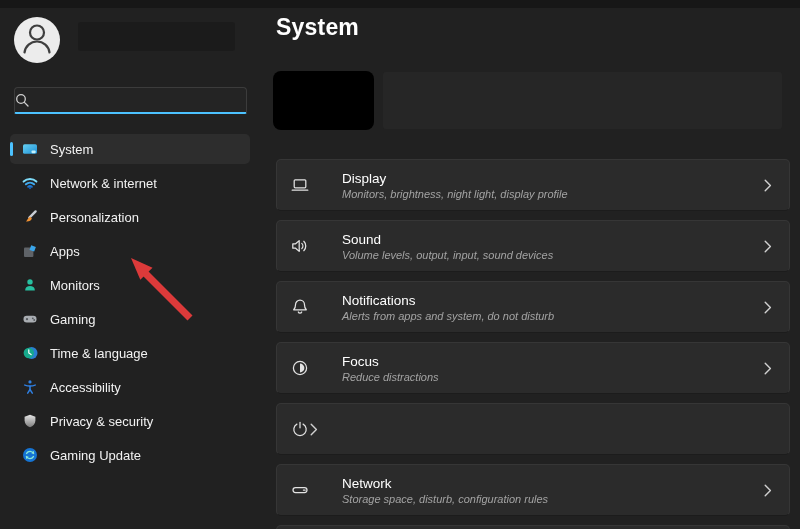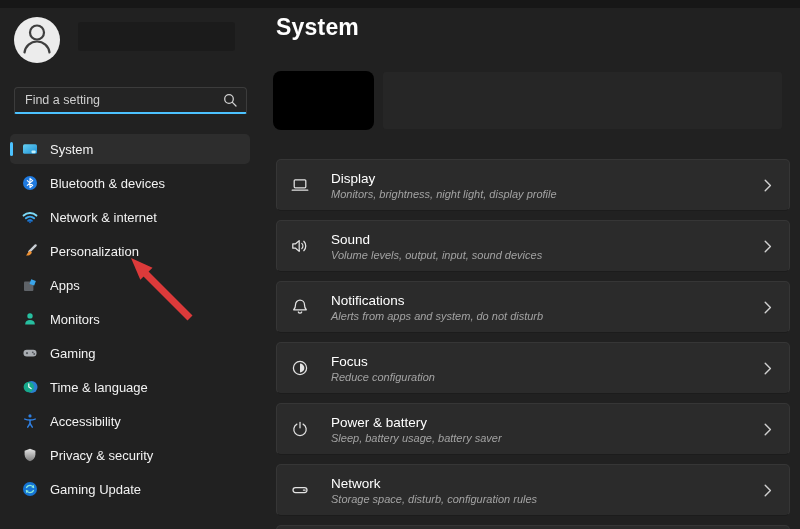--- a/index.html
+++ b/index.html
@@ -58,21 +58,21 @@
   .cards{
     position:absolute;left:276px;top:159px;width:514px;
     display:flex;flex-direction:column;gap:9px;
   }
   .card{
     height:52px;box-sizing:border-box;background:#2b2b2b;border-radius:5px;
     border:1px solid rgba(255,255,255,0.055);border-bottom-color:rgba(0,0,0,0.35);
     display:flex;align-items:center;cursor:default;
   }
   .card-ico{width:20px;height:20px;margin-left:13px;flex:0 0 20px;display:flex;}
-  .card-text{margin-left:21px;flex:1;min-width:0;}
+  .card-text{margin-left:32px;flex:1;min-width:0;}
   .card-title{font-size:13.5px;color:#ffffff;line-height:17px;}
   .card-sub{font-size:11px;color:#a3a3a3;line-height:14px;font-style:italic;}
   .card-chevron{margin-right:17px;display:flex;}
   .card.partial{height:52px;}
   
   .arrow-overlay{position:absolute;left:118px;top:248px;pointer-events:none;}
 </style>
 </head>
 <body>
 
@@ -84,21 +84,20 @@
     <span>
       <svg width="46" height="46" viewBox="0 0 46 46" fill="none">
         <circle cx="23" cy="17.5" r="7" stroke="#3f3f3f" stroke-width="2.2"></circle>
         <path d="M10.5 37.5a12.6 12.6 0 0 1 25 0" stroke="#3f3f3f" stroke-width="2.2" stroke-linecap="round"></path>
       </svg>
     </span>
   </div>
   <div class="redacted-name"></div>
 
   <div class="searchbox">
-    <input type="text" placeholder="Find a setting" style="">
     <span class="search-ico">
       <svg width="14" height="14" viewBox="0 0 14 14" fill="none">
         <circle cx="6" cy="6" r="4.3" stroke="#cfcfcf" stroke-width="1.3"></circle>
         <path d="M9.4 9.4L13 13" stroke="#cfcfcf" stroke-width="1.3" stroke-linecap="round"></path>
       </svg>
     </span>
   </div>
 
   <div class="nav">
 
@@ -112,29 +111,20 @@
                 <stop offset="1" stop-color="#1f90d6"></stop>
           </linearGradient>
             </defs>
           <rect x="1" y="3.2" width="14" height="9.6" rx="1.6" fill="url(#gsys)"></rect>
           <rect x="9.6" y="9.6" width="4" height="2.6" rx="0.7" fill="#c3f1fd"></rect>
         </svg>
       </span>
       <span class="nav-label">System</span>
     </div>
 
-    <div class="nav-item">
-      <span class="nav-ico">
-        <svg viewBox="0 0 16 16" width="16" height="16">
-          <circle cx="8" cy="8" r="7" fill="#1f7ae0"></circle>
-          <path d="M8 3.4v9.2 M8 3.4l2.7 2.3-5.4 4.6 M8 12.6l2.7-2.3-5.4-4.6" stroke="#ffffff" stroke-width="1.1" fill="none" stroke-linejoin="round" stroke-linecap="round"></path>
-        </svg>
-      </span>
-      <span class="nav-label">Bluetooth &amp; devices</span>
-    </div>
 
     <div class="nav-item">
       <span class="nav-ico">
         <svg viewBox="0 0 16 16" width="16" height="16" fill="none">
           <path d="M1.6 6.6a9.4 9.4 0 0 1 12.8 0" stroke="#7edbf8" stroke-width="2" stroke-linecap="round"></path>
           <path d="M3.9 9.3a6 6 0 0 1 8.2 0" stroke="#3fa9ec" stroke-width="2" stroke-linecap="round"></path>
           <path d="M6.2 11.8a2.8 2.8 0 0 1 3.6 0" stroke="#1d77d0" stroke-width="2" stroke-linecap="round"></path>
           <circle cx="8" cy="13.1" r="1.1" fill="#1560bc"></circle>
         </svg>
       </span>
@@ -301,39 +291,35 @@
 
   <div class="card">
     <span class="card-ico">
       <svg viewBox="0 0 20 20" width="20" height="20" fill="none" stroke="#e3e3e3" stroke-width="1.25">
         <circle cx="10" cy="10" r="6.6"></circle>
         <path d="M10 5.6a4.4 4.4 0 0 1 0 8.8z" fill="#e3e3e3" stroke="none"></path>
       </svg>
     </span>
     <span class="card-text">
       <div class="card-title">Focus</div>
-      <div class="card-sub">Reduce configuration</div>
+      <div class="card-sub">Reduce distractions</div>
     </span>
     <span class="card-chevron">
       <svg width="8" height="13" viewBox="0 0 8 13" fill="none">
         <path d="M1.2 1.2l5.2 5.3-5.2 5.3" stroke="#d0d0d0" stroke-width="1.4" stroke-linecap="round" stroke-linejoin="round"></path>
       </svg>
     </span>
   </div>
 
   <div class="card">
     <span class="card-ico">
       <svg viewBox="0 0 20 20" width="20" height="20" fill="none" stroke="#e3e3e3" stroke-width="1.25">
         <path d="M10 3.4v5.4" stroke-linecap="round"></path>
         <path d="M13.1 5.1a6.2 6.2 0 1 1-6.2 0" stroke-linecap="round"></path>
       </svg>
-    </span>
-    <span class="card-text">
-      <div class="card-title">Power &amp; battery</div>
-      <div class="card-sub">Sleep, battery usage, battery saver</div>
     </span>
     <span class="card-chevron">
       <svg width="8" height="13" viewBox="0 0 8 13" fill="none">
         <path d="M1.2 1.2l5.2 5.3-5.2 5.3" stroke="#d0d0d0" stroke-width="1.4" stroke-linecap="round" stroke-linejoin="round"></path>
       </svg>
     </span>
   </div>
 
   <div class="card">
     <span class="card-ico">

